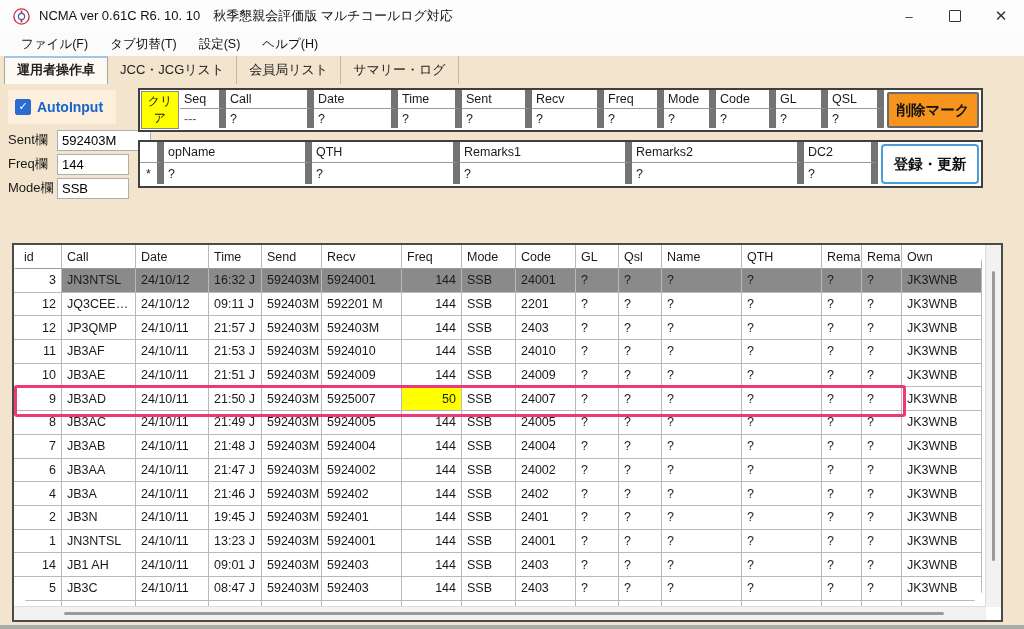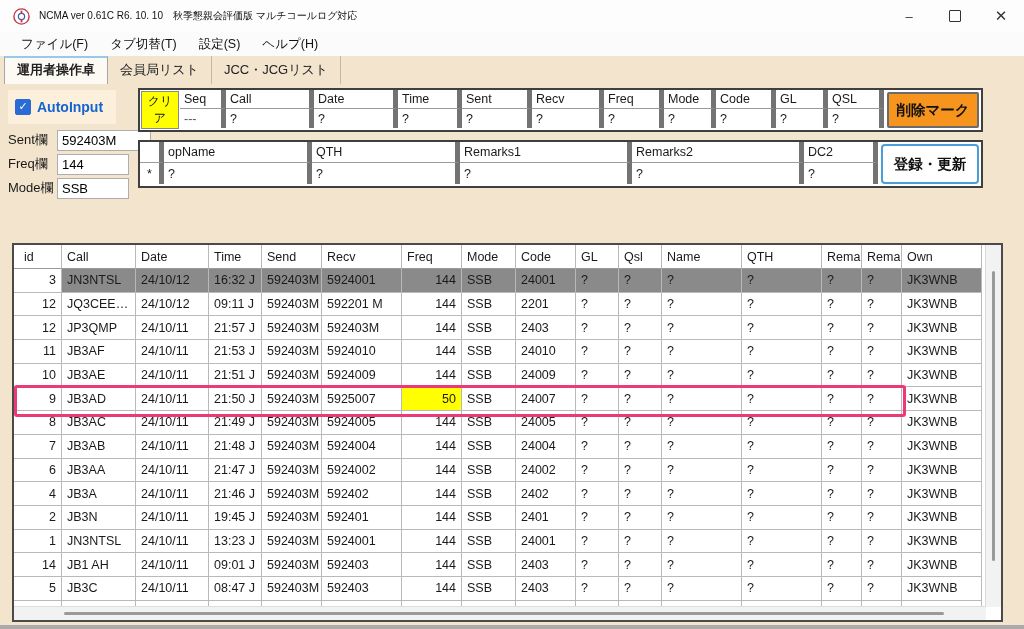--- a/index.html
+++ b/index.html
@@ -6,21 +6,21 @@
   body{
     width:1024px;height:629px;overflow:hidden;position:relative;
     background:#f2e4cd;
     font-family:"Liberation Sans","DejaVu Sans",sans-serif;
     color:#1a1a1a;
     -webkit-font-smoothing:antialiased;
   }
   
   .titlebar{position:absolute;left:0;top:0;width:100%;height:32px;background:#fdfdfd;display:flex;align-items:center;border-bottom:1px solid #ececec;}
   .app-icon{width:17px;height:17px;margin-left:13px;flex:0 0 auto;}
-  .title-text{margin-left:9px;font-size:10px;color:#111;white-space:nowrap;}
+  .title-text{margin-left:9px;font-size:13px;color:#111;white-space:nowrap;}
   .win-btns{margin-left:auto;display:flex;height:32px;}
   .win-btn{width:46px;height:32px;display:flex;align-items:center;justify-content:center;font-size:13px;color:#333;}
   .maxbox{width:10px;height:10px;border:1.2px solid #333;border-radius:1px;display:inline-block;}
   
   .menubar{position:absolute;left:0;top:32px;width:100%;height:24px;background:#fbfbfb;display:flex;align-items:center;padding-left:10px;box-sizing:border-box;}
   .menu-item{font-size:12.5px;padding:3px 11px;color:#111;}
   
   .tabbar{position:absolute;left:0;top:56px;width:100%;height:28px;display:flex;align-items:stretch;padding-left:4px;box-sizing:border-box;}
   .tab{font-size:13px;padding:5px 12px 3px 12px;color:#222;border-right:1px solid #c6b89d;white-space:nowrap;}
   .tab.selected{background:#fdfaf4;border:1px solid #a6a6a6;border-bottom:none;border-top:2px solid #9cc7ec;font-weight:bold;padding-top:3px;}
@@ -33,29 +33,29 @@
   .field-label{font-size:13px;width:49px;flex:0 0 auto;}
   .field-input{height:19px;border:1px solid #aeaeae;background:#fff;font-size:13px;padding:0 4px;font-family:inherit;box-sizing:content-box;}
   .w84{width:84px}.w62{width:62px}
   
   .strip{position:absolute;left:138px;width:845px;border:2px solid #3f3f3f;background:#fff;display:flex;box-sizing:border-box;}
   .strip1{top:4px;height:44px;}
   .strip2{top:56px;height:48px;}
   .clear-btn{width:38px;margin:1px;background:var(--clr,#ffff00);border:1px solid #8a8a8a;font-size:12px;font-family:inherit;color:#111;padding:0;}
   .egrid{display:flex;flex-direction:column;}
   .erow{display:flex;}
-  .ecell{box-sizing:border-box;border-right:5px solid #737373;padding:1px 4px;font-size:12.5px;white-space:nowrap;overflow:hidden;background:#fff;display:flex;align-items:center;}
+  .ecell{box-sizing:border-box;border-right:7px solid #737373;padding:1px 4px;font-size:12.5px;white-space:nowrap;overflow:hidden;background:#fff;display:flex;align-items:center;}
   .erow.hdr .ecell{border-bottom:1px solid #9a9a9a;}
   .muted{color:#555;}
   .delete-btn{flex:1;margin:2px 2px 2px 3px;background:var(--del,#f7941d);border:2px solid #6b6b6b;border-radius:2px;font-weight:bold;font-size:14.5px;font-family:inherit;color:#111;}
   .register-btn{flex:1;margin:2px 2px 2px 3px;background:#fff;border:2px solid var(--reg,#4a9edb);border-radius:4px;font-weight:bold;font-size:14.5px;font-family:inherit;color:#111;}
   
   .log-title{position:absolute;left:12px;top:130px;width:991px;text-align:center;font-size:13px;color:#222;}
   .table-frame{position:absolute;left:12px;top:159px;width:991px;height:379px;border:2px solid #4a4a4a;background:#fff;box-sizing:border-box;}
-  .tbody{position:absolute;left:0;top:0;right:15px;bottom:13px;overflow:hidden;background:#fff;}
+  .tbody{position:absolute;left:0;top:0;right:15px;bottom:13px;overflow:hidden;background:#fff;border-radius:30px;}
   .trow{display:flex;position:relative;}
   .tcell{box-sizing:border-box;border-right:1px solid #b9b9b9;border-bottom:1px solid #b9b9b9;padding:0 5px;font-size:12.5px;white-space:nowrap;overflow:hidden;display:flex;align-items:center;background:#fff;}
   .trow.header .tcell{border-bottom:1px solid #9a9a9a;font-size:12.5px;}
   .tcell.num{justify-content:flex-end;}
   .tcell.sel{background:var(--selrow,#8a8a8a);}
   .tcell.yellow{background:var(--freqhl,#ffff00);}
   .outline-box{position:absolute;left:0;top:-2px;width:886px;height:26px;border:3px solid var(--outline,#ec3a76);border-radius:3px;pointer-events:none;z-index:6;}
   .vscroll{position:absolute;right:0;top:0;width:15px;bottom:13px;background:#f2f2f2;border-left:1px solid #dcdcdc;}
   .vthumb{position:absolute;left:6px;top:26px;width:3px;height:290px;background:#9a9a9a;border-radius:2px;}
   .hscroll{position:absolute;left:0;bottom:0;right:15px;height:13px;background:#f2f2f2;border-top:1px solid #dcdcdc;}
@@ -90,22 +90,23 @@
 
   <div class="menubar" id="menubar">
       <div class="menu-item">ファイル(F)</div>
       <div class="menu-item">タブ切替(T)</div>
       <div class="menu-item">設定(S)</div>
       <div class="menu-item">ヘルプ(H)</div>
     </div>
 
   <div class="tabbar" id="tabbar">
       <div class="tab selected">運用者操作卓</div>
+      <div class="tab">JCC・JCGリスト</div>
       <div class="tab">会員局リスト</div>
-      <div class="tab">JCC・JCGリスト</div>
+      <div class="tab">サマリー・ログ</div>
     </div>
 
   <div class="content">
 
     <div class="autoinput">
       <span class="checkbox"><span>✓</span></span>
       <span class="ai-label">AutoInput</span>
     </div>
 
     <div class="field-row" style="top:45px;">

